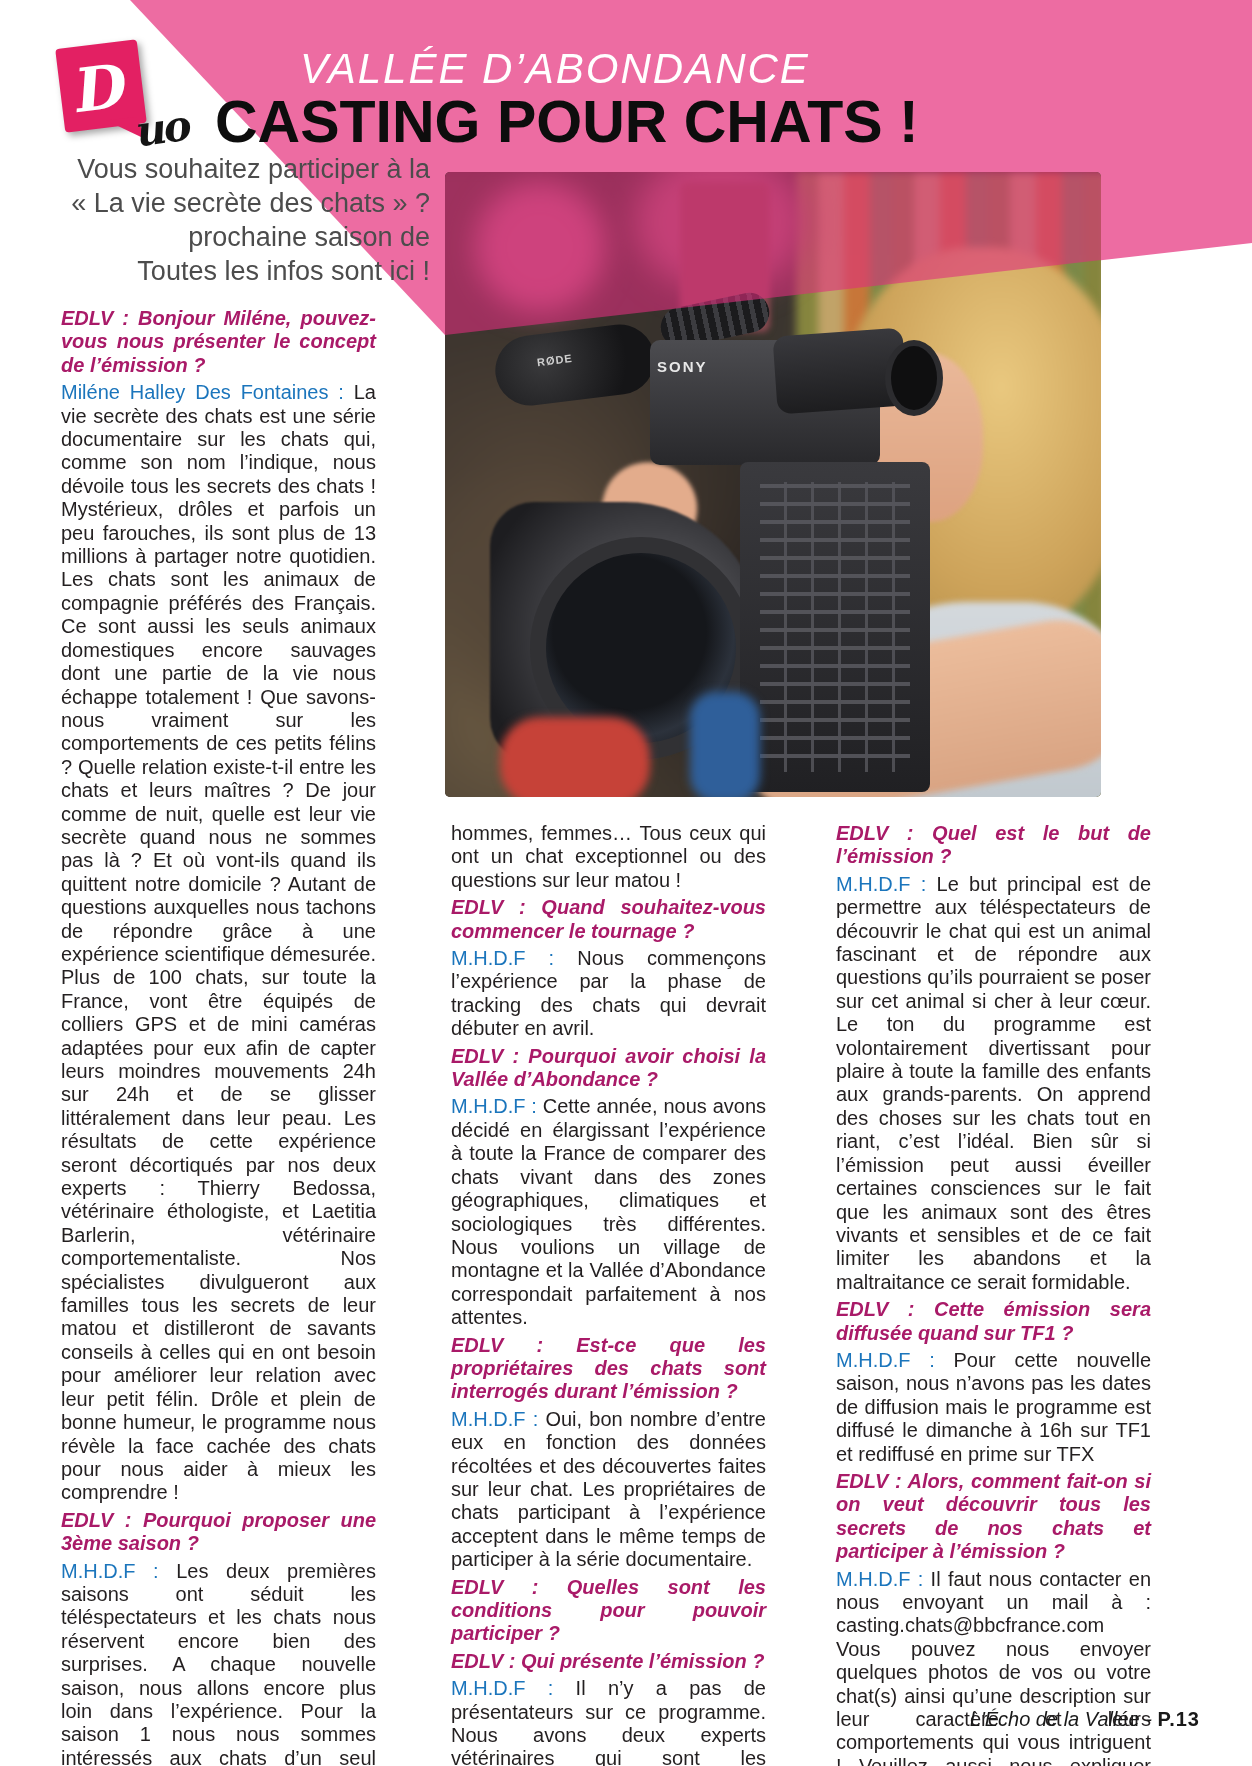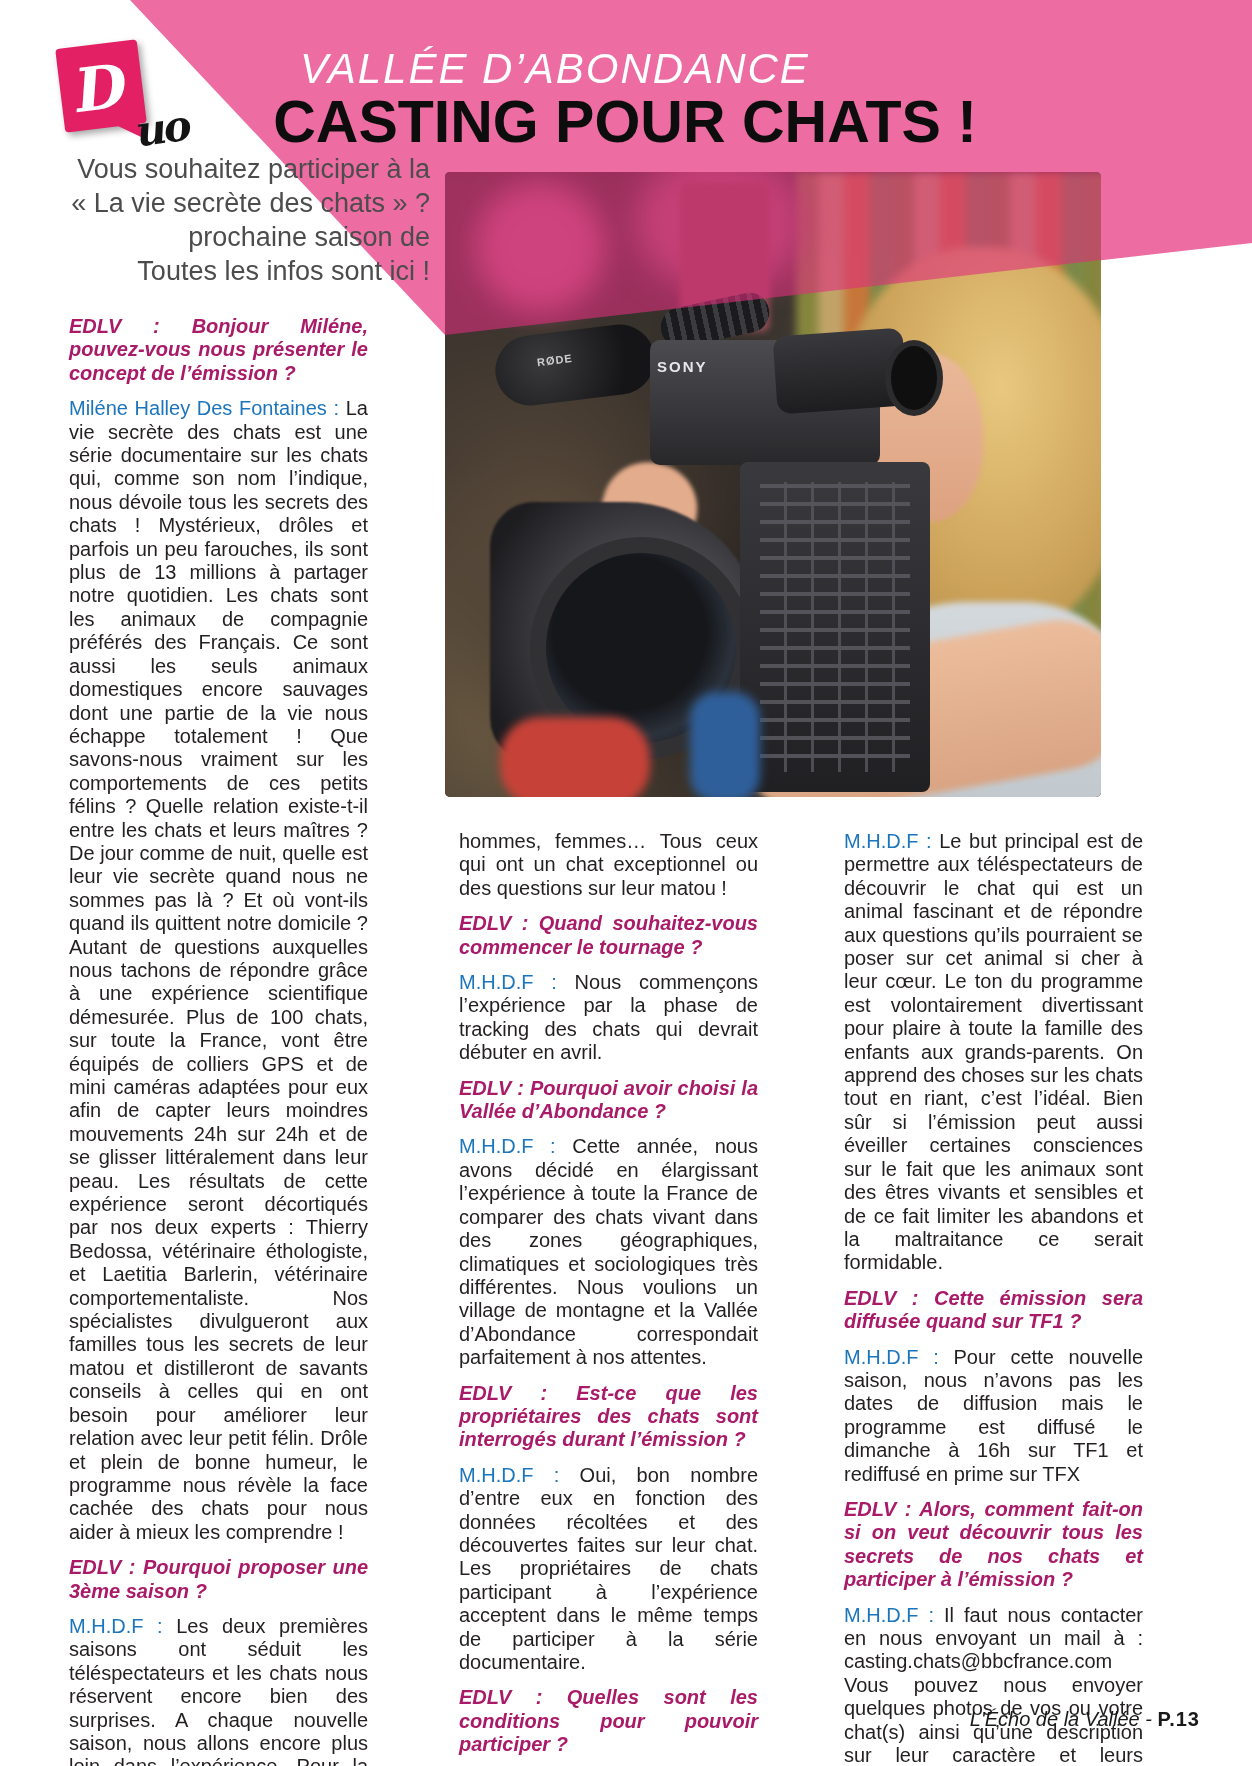--- a/index.html
+++ b/index.html
@@ -6,21 +6,21 @@
   body{width:1252px;height:1766px;position:relative;font-family:"Liberation Sans",sans-serif;color:#231f20;}
   .page{position:absolute;inset:0;width:1252px;height:1766px;overflow:hidden;background:#fff;}
 
   
   .banner{position:absolute;left:0;top:0;width:1252px;height:360px;background:#ed6ca2;
           clip-path:polygon(130px 0,1252px 0,1252px 243px,445px 335px);z-index:1;}
 
   
   .kicker{position:absolute;left:300px;top:46px;width:660px;text-align:left;z-index:3;
           font-style:italic;font-size:42px;line-height:46px;color:#ffffff;letter-spacing:2px;font-weight:normal;}
-  .title{position:absolute;left:215px;top:90px;width:820px;text-align:center;z-index:3;
+  .title{position:absolute;left:215px;top:90px;width:820px;z-index:3;
          font-size:59px;line-height:64px;font-weight:bold;color:#0d0d0d;letter-spacing:0px;}
 
   
   .logo{position:absolute;left:52px;top:34px;width:150px;height:130px;z-index:4;}
   .logo-square{position:absolute;left:8px;top:10px;width:82px;height:84px;background:#e32063;
                transform:rotate(-7deg);border-radius:4px;box-shadow:3px 4px 7px rgba(0,0,0,.35);}
   .logo-square:after{content:"";position:absolute;right:6px;bottom:-17px;width:0;height:0;
                border-left:30px solid transparent;border-top:24px solid #e32063;transform:skewX(18deg);}
   .logo-d{position:absolute;left:0;top:2px;width:100%;height:100%;display:flex;align-items:center;justify-content:center;
           font-family:"DejaVu Serif",serif;font-style:italic;font-weight:bold;font-size:60px;color:#fff;}
@@ -76,21 +76,21 @@
   .ph-handle{left:55px;top:545px;width:150px;height:90px;border-radius:40px;filter:blur(4px);background:#c64238;}
   .ph-blue{left:245px;top:520px;width:70px;height:110px;border-radius:26px;filter:blur(5px);background:#2f5f9a;}
   .ph-brand{left:212px;top:186px;color:#e8e8e8;font-size:15px;letter-spacing:2px;font-weight:bold;
       font-family:"Liberation Sans",sans-serif;filter:none;}
   .ph-micbrand{left:92px;top:182px;color:#cfcfcf;font-size:11px;letter-spacing:1px;transform:rotate(-7deg);font-weight:bold;}
   .ph-overlay{left:0;top:0;width:656px;height:625px;background:rgba(222,47,125,.60);
       clip-path:polygon(0 0,656px 0,656px 88px,0 163px);}
 
   
   .col{position:absolute;width:323px;font-size:20px;line-height:23.4px;text-align:justify;z-index:3;color:#231f20;}
-  .col p{margin:12px;padding:0;}
+  .col p{margin:4px;padding:0;}
   .col1{left:57px;top:303px;}
   .col2{left:447px;top:818px;}
   .col3{left:832px;top:818px;}
   .q{color:#a91a68;font-style:italic;font-weight:bold;}
   .spk{color:#1b75bc;}
 
   
   .footer{position:absolute;right:52px;top:1708px;z-index:3;font-style:italic;font-size:20px;color:#191919;}
   .footer b{font-style:normal;font-weight:bold;letter-spacing:1px;margin-top:36px;}
 </style>
@@ -160,20 +160,21 @@
     <p class="q">EDLV : Pourquoi avoir choisi la Vallée d’Abondance ?</p>
     <p class="ans"><span class="spk">M.H.D.F :</span> <span>Cette année, nous avons décidé en élargissant l’expérience à toute la France de comparer des chats vivant dans des zones géographiques, climatiques et sociologiques très différentes. Nous voulions un village de montagne et la Vallée d’Abondance correspondait parfaitement à nos attentes.</span></p>
     <p class="q">EDLV : Est-ce que les propriétaires des chats sont interrogés durant l’émission ?</p>
     <p class="ans"><span class="spk">M.H.D.F :</span> <span>Oui, bon nombre d’entre eux en fonction des données récoltées et des découvertes faites sur leur chat. Les propriétaires de chats participant à l’expérience acceptent dans le même temps de participer à la série documentaire.</span></p>
     <p class="q">EDLV : Quelles sont les conditions pour pouvoir participer ?</p>
     <p class="q">EDLV : Qui présente l’émission ?</p>
     <p class="ans"><span class="spk">M.H.D.F :</span> <span>Il n’y a pas de présentateurs sur ce programme. Nous avons deux experts vétérinaires qui sont les interlocuteurs des familles. La voix off est incarnée par Valérie Damidot.</span></p>
   </div>
 
   <div class="col col3">
+    <p class="q">EDLV : Quel est le but de l’émission ?</p>
     <p class="ans"><span class="spk">M.H.D.F :</span> <span>Le but principal est de permettre aux téléspectateurs de découvrir le chat qui est un animal fascinant et de répondre aux questions qu’ils pourraient se poser sur cet animal si cher à leur cœur. Le ton du programme est volontairement divertissant pour plaire à toute la famille des enfants aux grands-parents. On apprend des choses sur les chats tout en riant, c’est l’idéal. Bien sûr si l’émission peut aussi éveiller certaines consciences sur le fait que les animaux sont des êtres vivants et sensibles et de ce fait limiter les abandons et la maltraitance ce serait formidable.</span></p>
     <p class="q">EDLV : Cette émission sera diffusée quand sur TF1 ?</p>
     <p class="ans"><span class="spk">M.H.D.F :</span> <span>Pour cette nouvelle saison, nous n’avons pas les dates de diffusion mais le programme est diffusé le dimanche à 16h sur TF1 et rediffusé en prime sur TFX</span></p>
     <p class="q">EDLV : Alors, comment fait-on si on veut découvrir tous les secrets de nos chats et participer à l’émission ?</p>
     <p class="ans"><span class="spk">M.H.D.F :</span> <span>Il faut nous contacter en nous envoyant un mail à : casting.chats@bbcfrance.com Vous pouvez nous envoyer quelques photos de vos ou votre chat(s) ainsi qu’une description sur leur caractère et leurs comportements qui vous intriguent ! Veuillez aussi nous expliquer pourquoi vous souhaiteriez que vos chats participent à cette expérience.</span></p>
 
   </div>
 
   <div class="footer">
     <span>L'Écho de la Vallée - </span><b>P.13</b>

